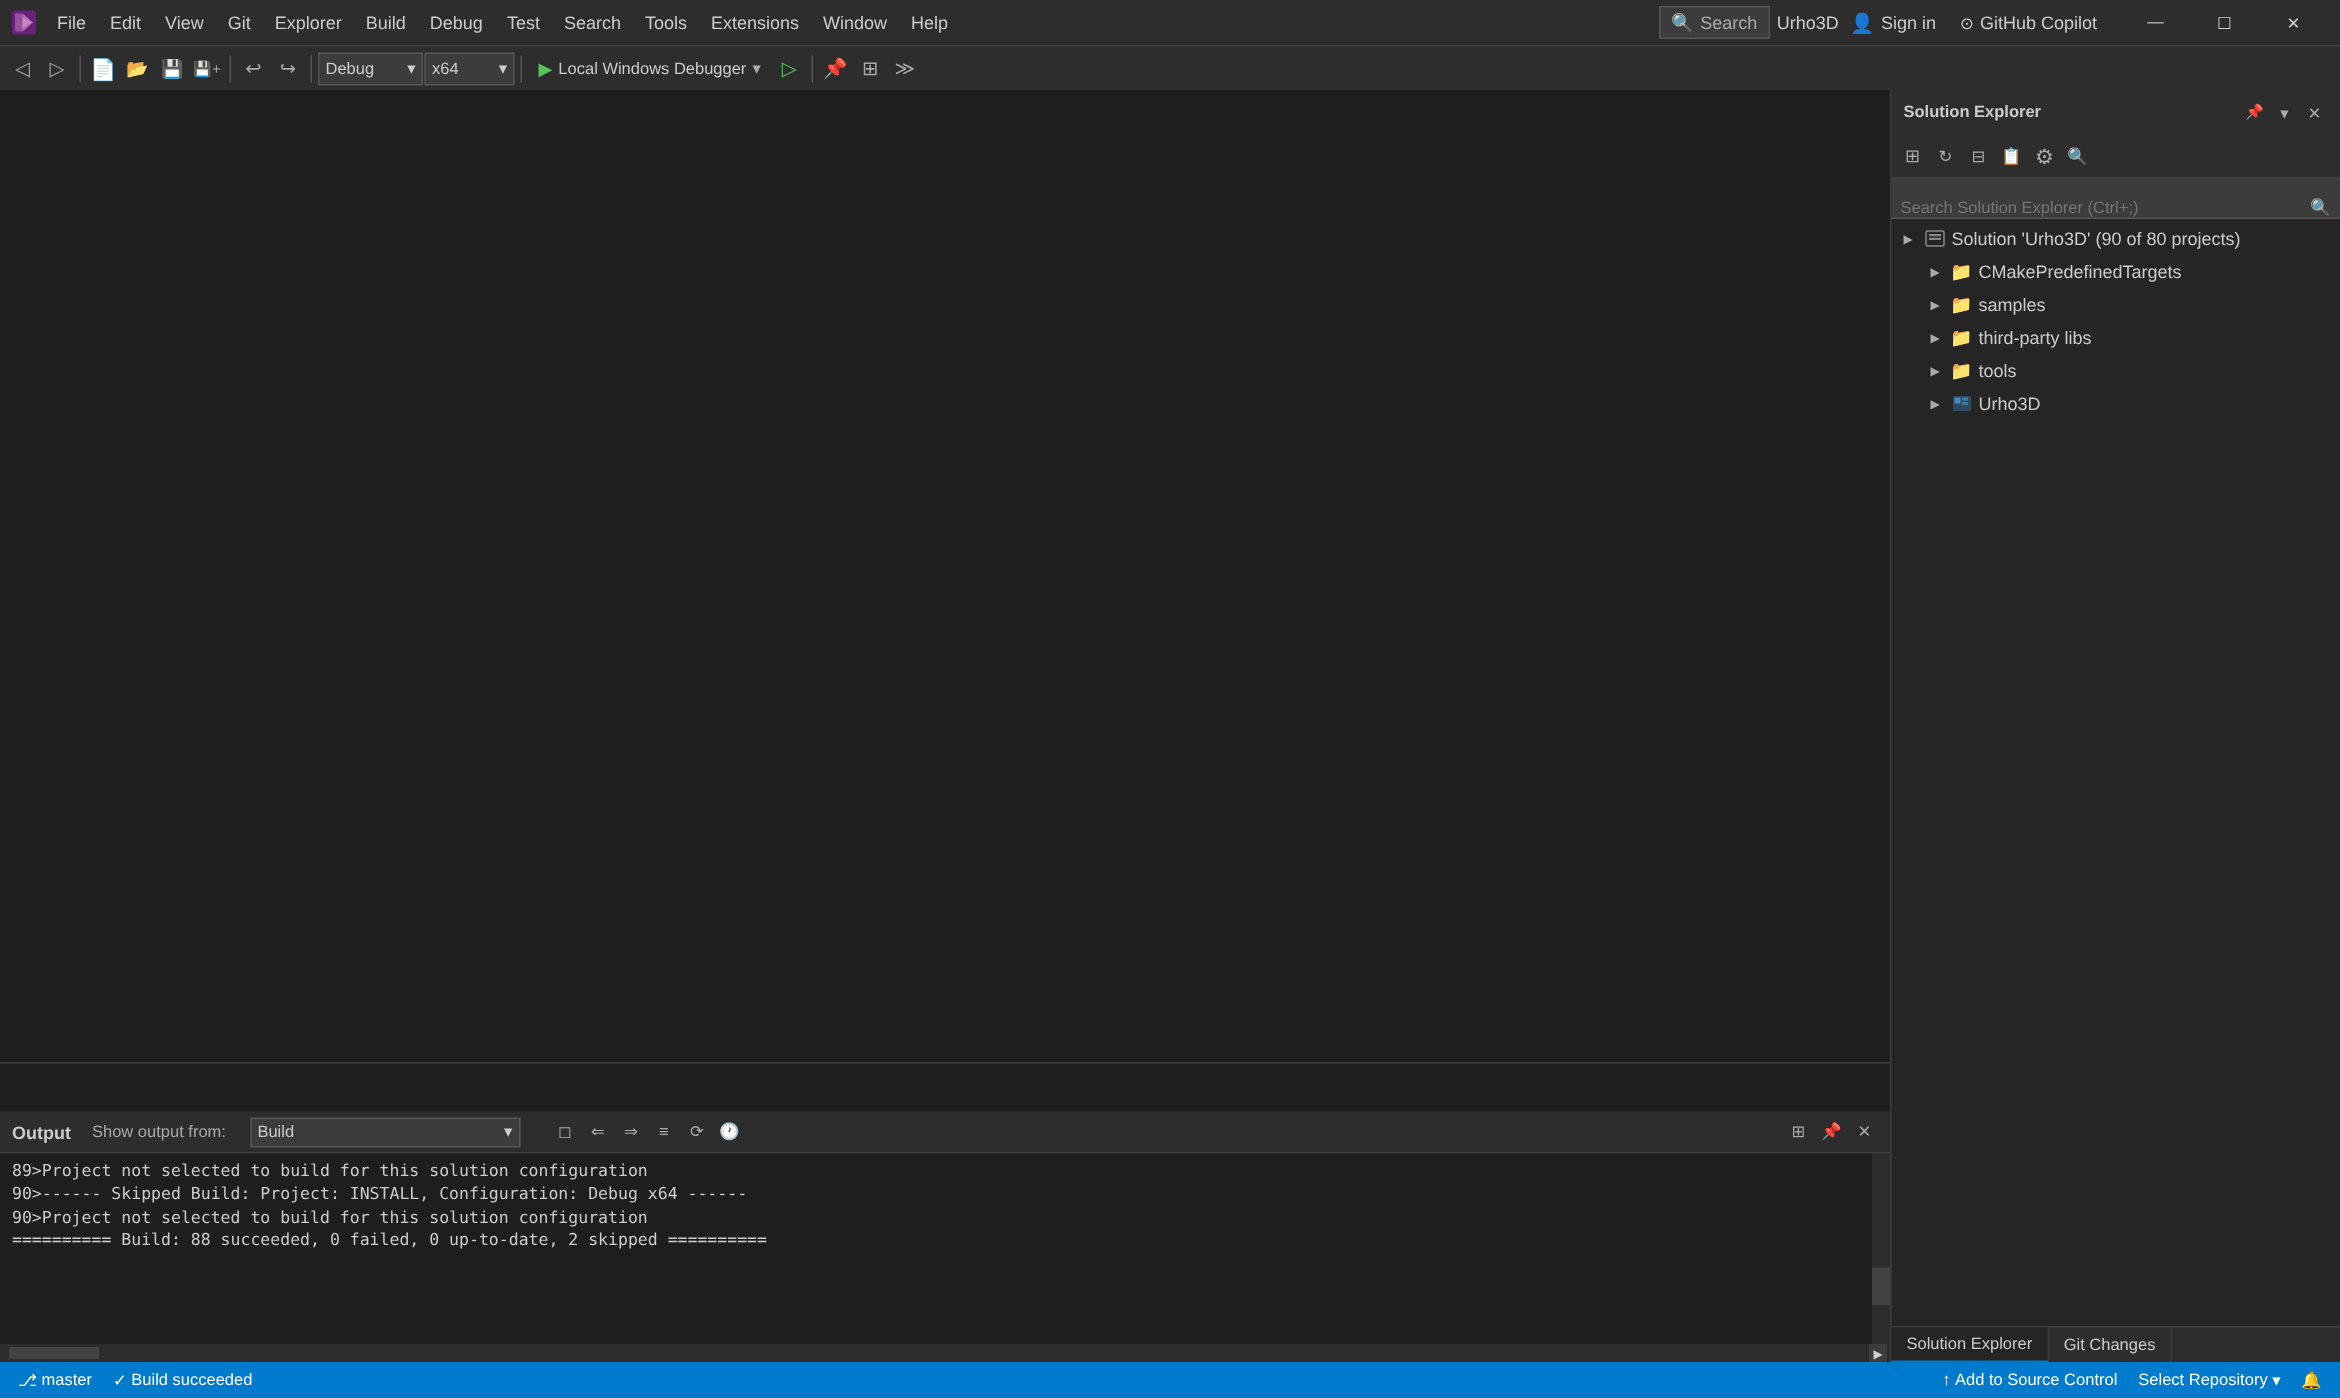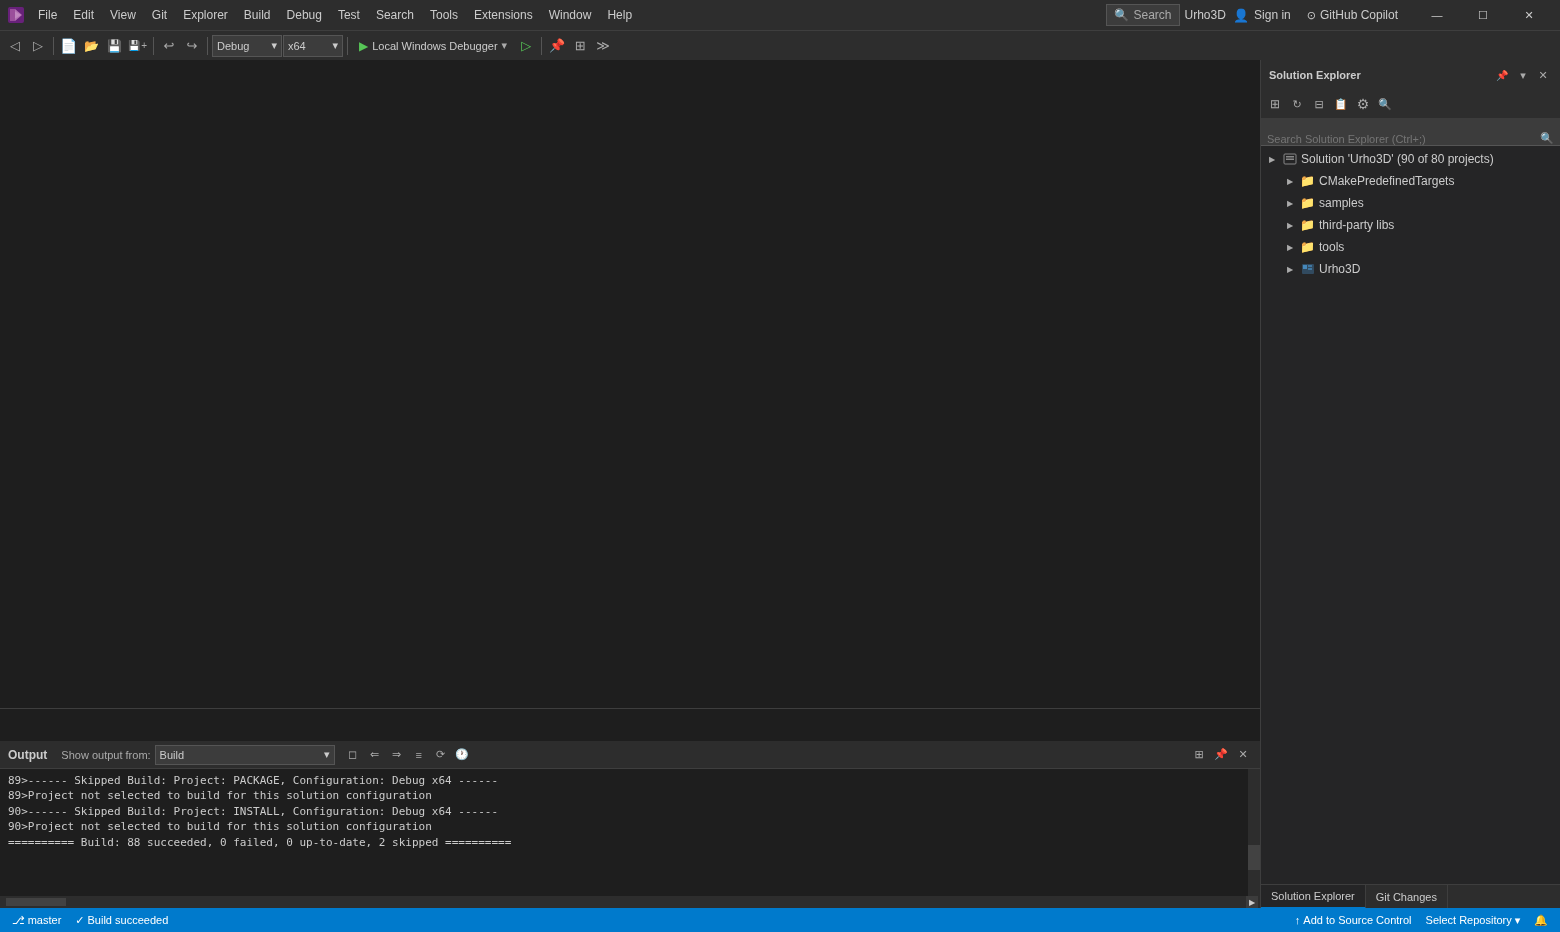--- a/index.html
+++ b/index.html
@@ -252,21 +252,21 @@
       gap: 6px;
       border-bottom: 1px solid #3e3e3e;
       margin-top: 32px;
     }
     #output-title {
       font-size: 12px;
       color: #cccccc;
       font-weight: bold;
     }
     #output-controls {
-      display: flex; align-items: center; gap: 4px;
+      display: flex; align-items: center; gap: 16px;
       margin-left: 8px;
     }
     .output-label { font-size: 11px; color: #aaa; }
     .output-dropdown {
       height: 20px;
       background: #3c3c3c;
       border: 1px solid #555;
       color: #cccccc;
       font-size: 11px;
       padding: 0 4px;
@@ -485,21 +485,20 @@
           </div>
         </div>
         <div id="output-title-right">
           <div class="icon-btn">⊞</div>
           <div class="icon-btn">📌</div>
           <div class="icon-btn">✕</div>
         </div>
       </div>
       <div style="display:flex; flex:1; overflow:hidden;">
         <div id="output-content">
-          <div>89&gt;------ Skipped Build: Project: PACKAGE, Configuration: Debug x64 ------</div>
           <div>89&gt;Project not selected to build for this solution configuration</div>
           <div>90&gt;------ Skipped Build: Project: INSTALL, Configuration: Debug x64 ------</div>
           <div>90&gt;Project not selected to build for this solution configuration</div>
           <div>========== Build: 88 succeeded, 0 failed, 0 up-to-date, 2 skipped ==========</div>
         </div>
         <div style="width:12px; background:#2d2d2d; position:relative; flex-shrink:0;">
           <div style="position:absolute; top:60%; width:100%; height:25px; background:#424242;"></div>
         </div>
       </div>
       <div id="output-hscrollbar">

